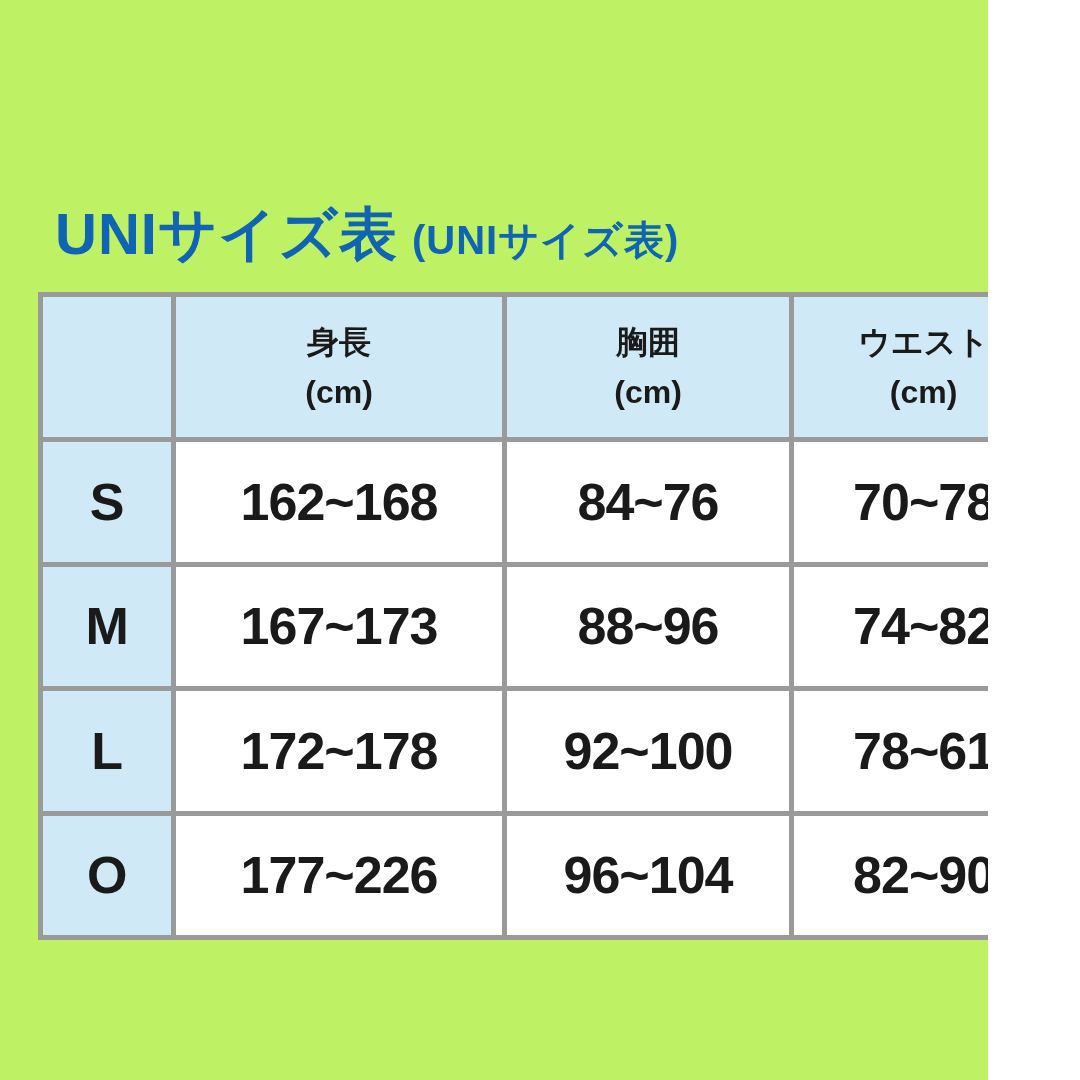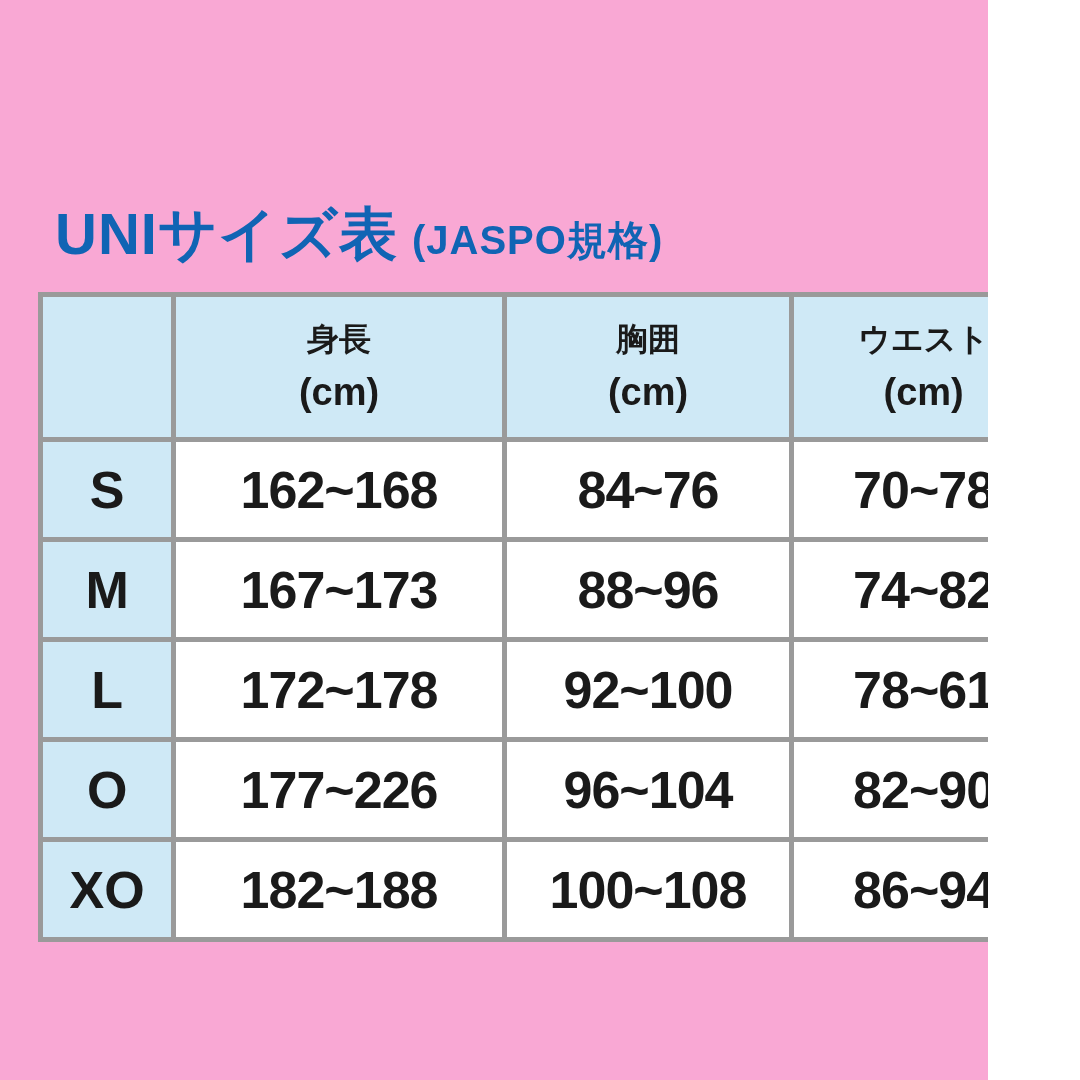--- a/index.html
+++ b/index.html
@@ -5,21 +5,21 @@
   html, body {
     margin: 0;
     padding: 0;
     background: #ffffff;
     font-family: "Liberation Sans", "DejaVu Sans", sans-serif;
   }
   .canvas {
     position: relative;
     width: 988px;
     height: 1080px;
-    background: #f9a8d4;
+    background: #bef264;
     overflow: hidden;
   }
   
   .title-row {
     position: absolute;
     left: 55px;
     top: 196px;
     display: flex;
     align-items: baseline;
     gap: 14px;
@@ -59,21 +59,21 @@
   .blue-cell {
     background: #cfe9f6;
   }
   .col-label {
     font-size: 32px;
     font-weight: bold;
     line-height: 1.0;
     margin-bottom: 18px;
   }
   .col-unit {
-    font-size: 38px;
+    font-size: 32px;
     font-weight: bold;
     line-height: 1.0;
   }
   .size-label {
     font-size: 52px;
     font-weight: bold;
   }
   td.value-cell {
     font-size: 52px;
     font-weight: bold;
@@ -81,21 +81,21 @@
     background: #ffffff;
   }
 </style>
 </head>
 <body>
 
 <div class="canvas">
 
   <div class="title-row">
     <span class="title-main">UNIサイズ表</span>
-    <span class="title-standard">(JASPO規格)</span>
+    <span class="title-standard">(UNIサイズ表)</span>
   </div>
 
   <table class="size-table">
     <colgroup>
       <col style="width:13.14%">
       <col style="width:32.55%">
       <col style="width:28.33%">
       <col style="width:25.98%">
     </colgroup>
     <thead>
@@ -133,22 +133,16 @@
         <td class="value-cell">172~178</td>
         <td class="value-cell">92~100</td>
         <td class="value-cell">78~61</td>
       </tr>
       <tr class="data-row">
         <th class="blue-cell size-label">O</th>
         <td class="value-cell">177~226</td>
         <td class="value-cell">96~104</td>
         <td class="value-cell">82~90</td>
       </tr>
-      <tr class="data-row">
-        <th class="blue-cell size-label">XO</th>
-        <td class="value-cell">182~188</td>
-        <td class="value-cell">100~108</td>
-        <td class="value-cell">86~94</td>
-      </tr>
     </tbody>
   </table>
 
 </div>
 
 </body></html>

